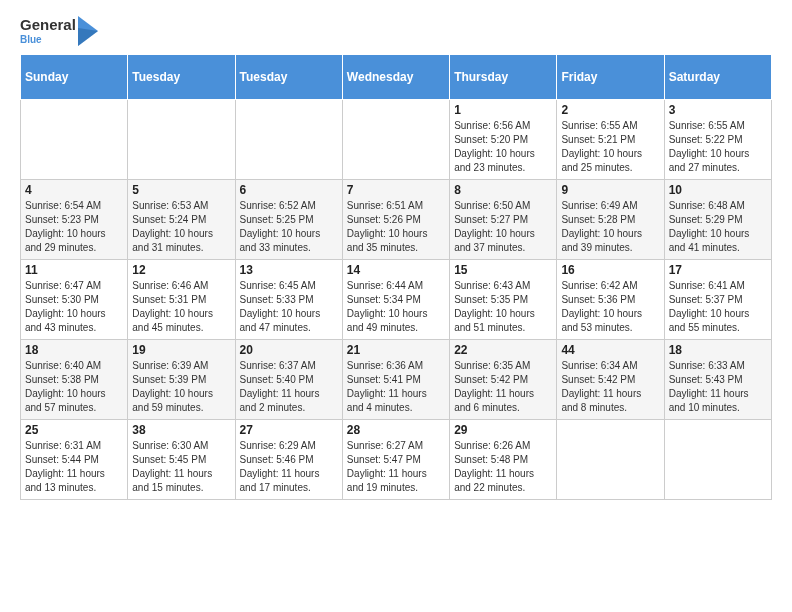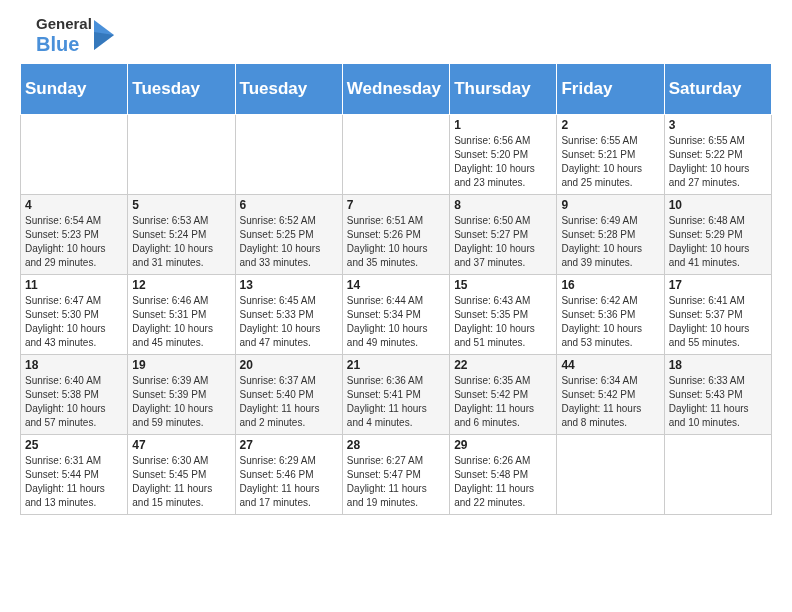--- a/index.html
+++ b/index.html
@@ -18,21 +18,20 @@
     .header-row {
       display: flex;
       align-items: flex-start;
       justify-content: space-between;
       margin-bottom: 8px;
     }
     .logo {
       display: flex;
       align-items: flex-start;
       gap: 4px;
-      margin-left: 16px;
     }
     .title-block {
       text-align: right;
     }
     .cal-title {
       font-size: 36px;
       font-weight: bold;
       color: #222;
       line-height: 1.1;
     }
@@ -41,21 +40,21 @@
       color: #444;
     }
     table {
       width: 100%;
       border-collapse: collapse;
       table-layout: fixed;
     }
     thead tr th {
       background-color: #4a90d9;
       color: #fff;
-      font-size: 17px;
+      font-size: 12px;
       font-weight: bold;
       padding: 15px 4px;
       text-align: left;
       border: 1px solid #fff;
     }
     tbody tr td {
       border: 1px solid #ccc;
       vertical-align: top;
       padding: 3px 4px;
       font-size: 10px;
@@ -84,21 +83,21 @@
   </style>
 </head>
 <body>
 
 <div class="page">
   <div class="header-row">
     <div class="logo">
     <div style="display:flex;align-items:center;">
       <div style="display:flex;flex-direction:column;line-height:1.1;">
         <span style="font-size:15px;font-weight:bold;color:#333;">General</span>
-        <span style="font-size:20px;font-weight:bold;color:#4a90d9;">Blue</span>
+        <span style="font-size:10px;font-weight:bold;color:#4a90d9;">Blue</span>
       </div>
       <svg width="20" height="30" viewBox="0 0 20 30" style="margin-left:2px;">
         <polygon points="0,0 20,15 0,30" fill="#4a90d9"></polygon>
         <polygon points="0,12 20,15 0,30" fill="#2060a0" opacity="0.5"></polygon>
       </svg>
     </div>
   </div>
     <div class="title-block">
       <div class="cal-title"></div>
       <div class="cal-subtitle"></div>
@@ -225,21 +224,21 @@
             <span class="day-num">18</span>
             <div class="day-info">Sunrise: 6:33 AM<br>Sunset: 5:43 PM<br>Daylight: 11 hours<br>and 10 minutes.</div>
           </td>
         </tr>
         <tr>
           <td>
             <span class="day-num">25</span>
             <div class="day-info">Sunrise: 6:31 AM<br>Sunset: 5:44 PM<br>Daylight: 11 hours<br>and 13 minutes.</div>
           </td>
           <td>
-            <span class="day-num">47</span>
+            <span class="day-num">38</span>
             <div class="day-info">Sunrise: 6:30 AM<br>Sunset: 5:45 PM<br>Daylight: 11 hours<br>and 15 minutes.</div>
           </td>
           <td>
             <span class="day-num">27</span>
             <div class="day-info">Sunrise: 6:29 AM<br>Sunset: 5:46 PM<br>Daylight: 11 hours<br>and 17 minutes.</div>
           </td>
           <td>
             <span class="day-num">28</span>
             <div class="day-info">Sunrise: 6:27 AM<br>Sunset: 5:47 PM<br>Daylight: 11 hours<br>and 19 minutes.</div>
           </td>

